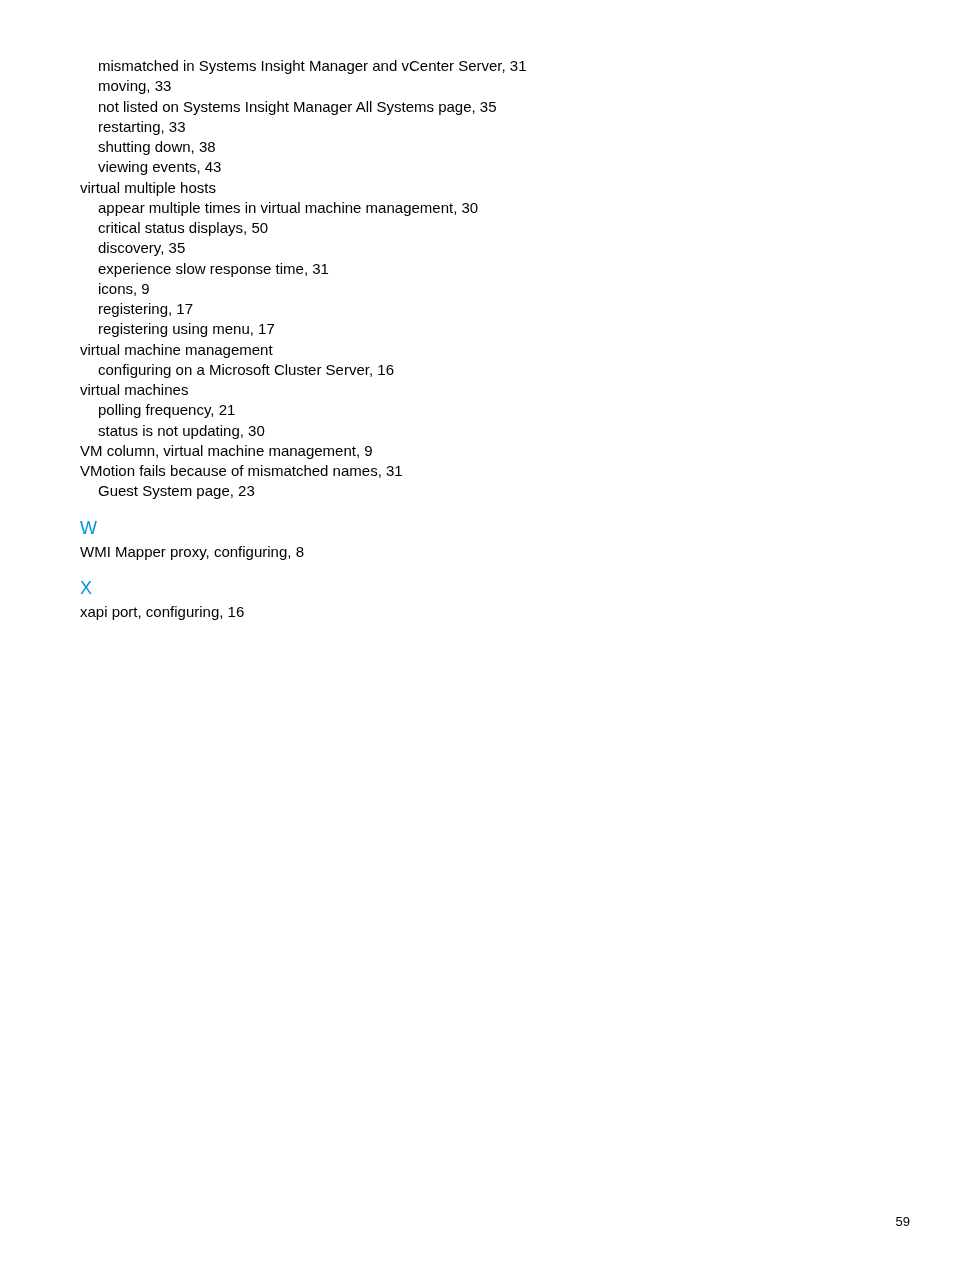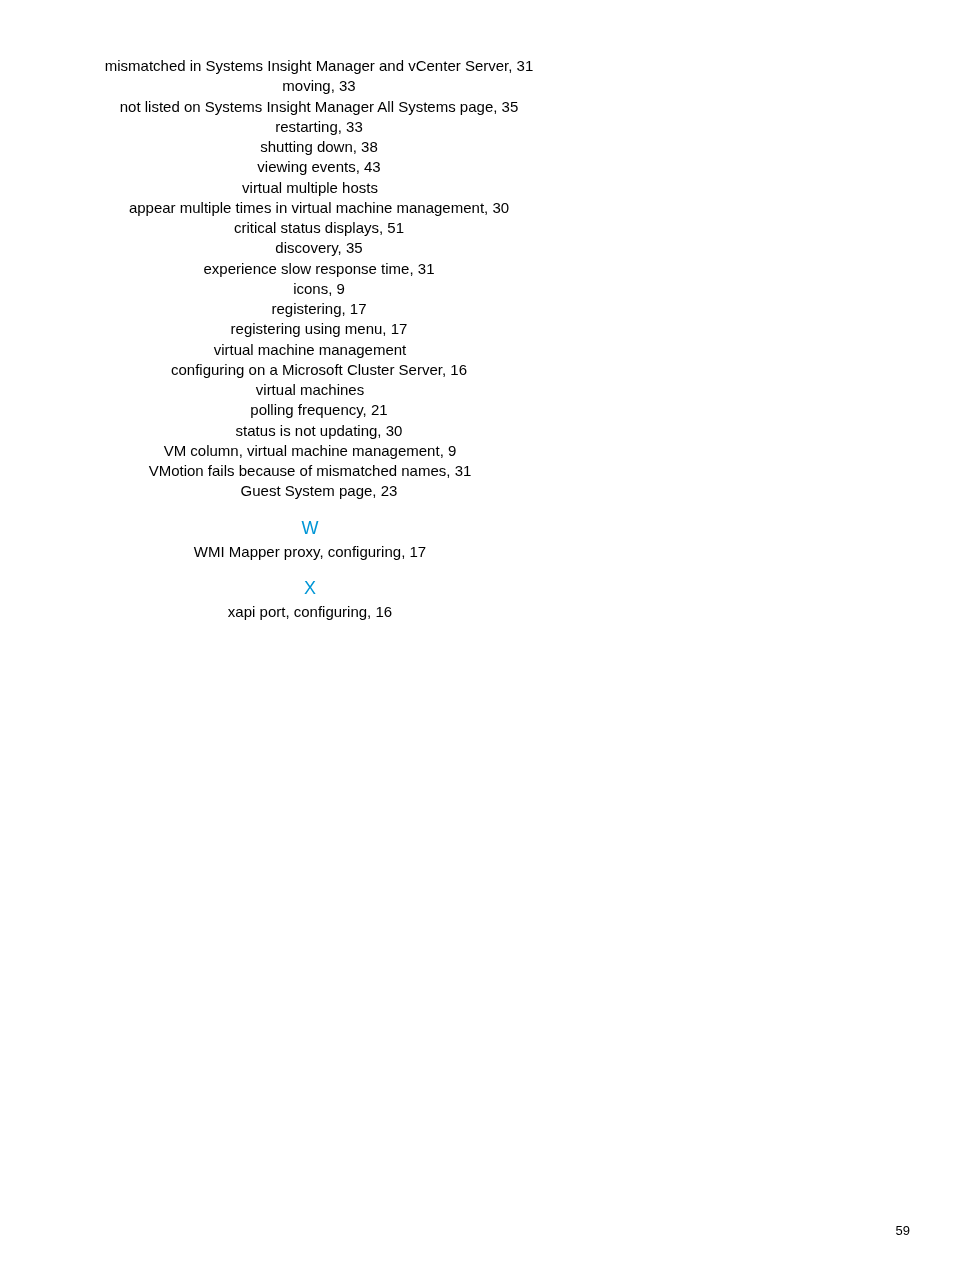--- a/index.html
+++ b/index.html
@@ -1,19 +1,18 @@
 <!DOCTYPE html>
 <html><head>
   <meta charset="utf-8">
   <style>
     * {
       margin: 0;
       padding: 0;
       box-sizing: border-box;
-      text-align: center;
     }
     body {
       font-family: "Futura", "Century Gothic", "Trebuchet MS", sans-serif;
       font-size: 15px;
       line-height: 1.35;
       color: #000;
       background: #fff;
       width: 954px;
       height: 1271px;
       position: relative;
@@ -34,21 +33,21 @@
     }
     .section-heading {
       color: #0096d6;
       font-size: 18px;
       margin-top: 14px;
       margin-bottom: 2px;
       font-weight: 400;
     }
     .page-number {
       position: absolute;
-      bottom: 31px;
+      bottom: 40px;
       right: 44px;
       font-size: 13px;
       color: #000;
     }
     .entry {
       display: block;
     }
   </style>
 </head>
 <body>
@@ -57,40 +56,40 @@
 
   <div class="entry level-1">mismatched in Systems Insight Manager and vCenter Server, 31</div>
   <div class="entry level-1">moving, 33</div>
   <div class="entry level-1">not listed on Systems Insight Manager All Systems page, 35</div>
   <div class="entry level-1">restarting, 33</div>
   <div class="entry level-1">shutting down, 38</div>
   <div class="entry level-1">viewing events, 43</div>
 
   <div class="entry level-0">virtual multiple hosts</div>
   <div class="entry level-1">appear multiple times in virtual machine management, 30</div>
-  <div class="entry level-1">critical status displays, 51</div>
+  <div class="entry level-1">critical status displays, 50</div>
   <div class="entry level-1">discovery, 35</div>
   <div class="entry level-1">experience slow response time, 31</div>
   <div class="entry level-1">icons, 9</div>
   <div class="entry level-1">registering, 17</div>
   <div class="entry level-1">registering using menu, 17</div>
 
   <div class="entry level-0">virtual machine management</div>
   <div class="entry level-1">configuring on a Microsoft Cluster Server, 16</div>
 
   <div class="entry level-0">virtual machines</div>
   <div class="entry level-1">polling frequency, 21</div>
   <div class="entry level-1">status is not updating, 30</div>
 
   <div class="entry level-0">VM column, virtual machine management, 9</div>
   <div class="entry level-0">VMotion fails because of mismatched names, 31</div>
 
   <div class="entry level-1">Guest System page, 23</div>
 
   <div class="section-heading">W</div>
-  <div class="entry level-0">WMI Mapper proxy, configuring, 17</div>
+  <div class="entry level-0">WMI Mapper proxy, configuring, 8</div>
 
   <div class="section-heading">X</div>
   <div class="entry level-0">xapi port, configuring, 16</div>
 
 </div>
 
 <div class="page-number">59</div>
 
 </body></html>

